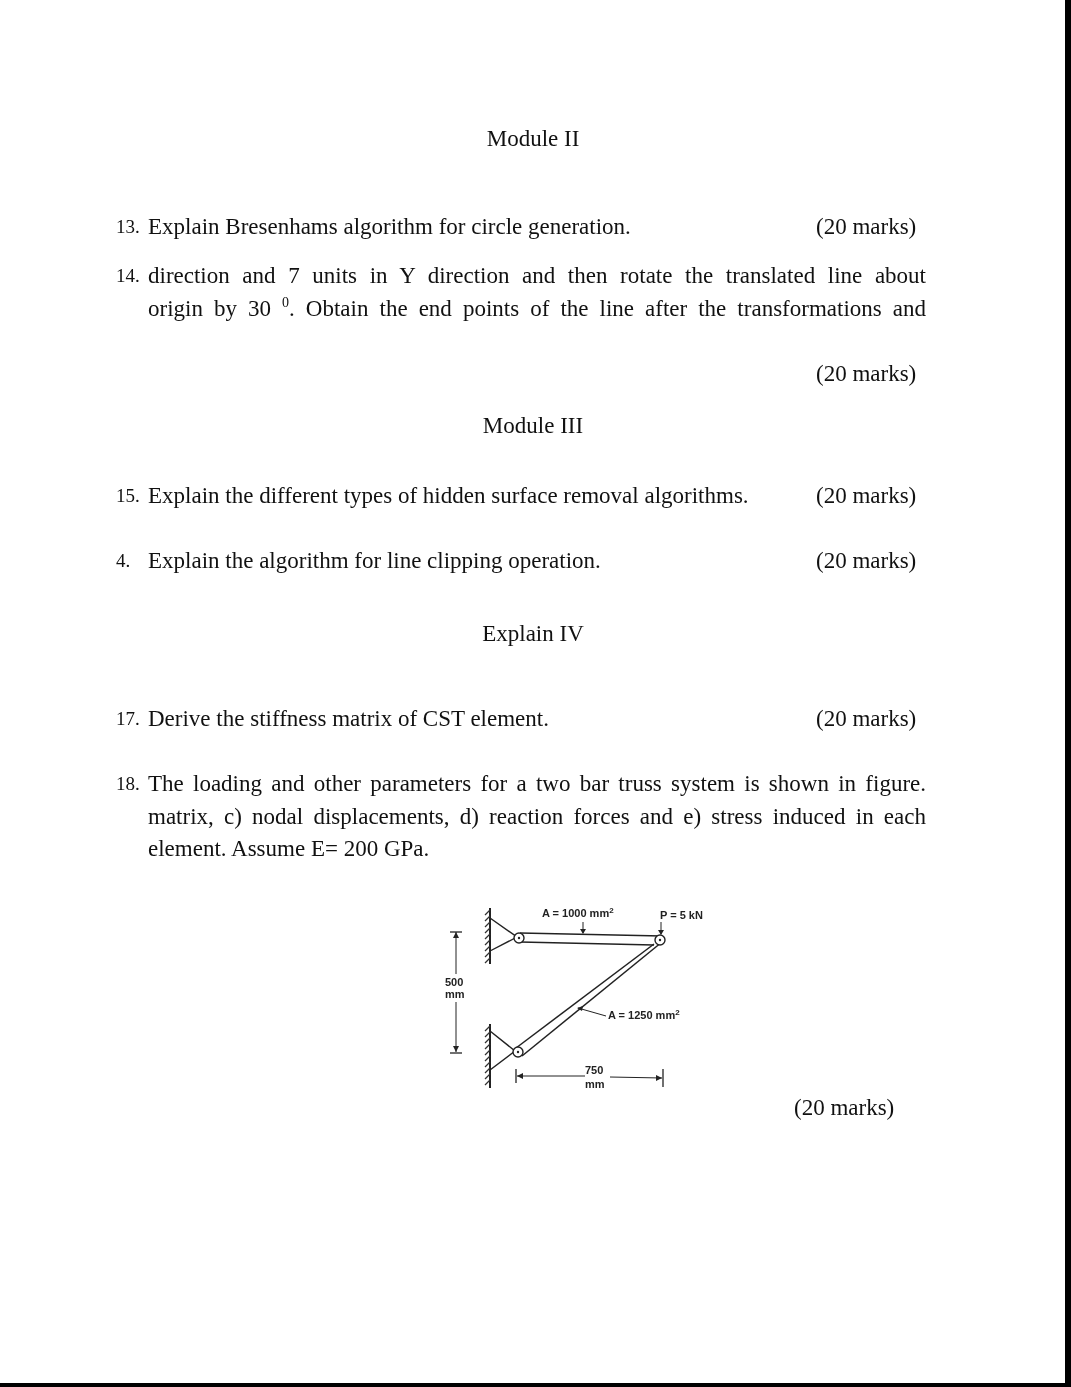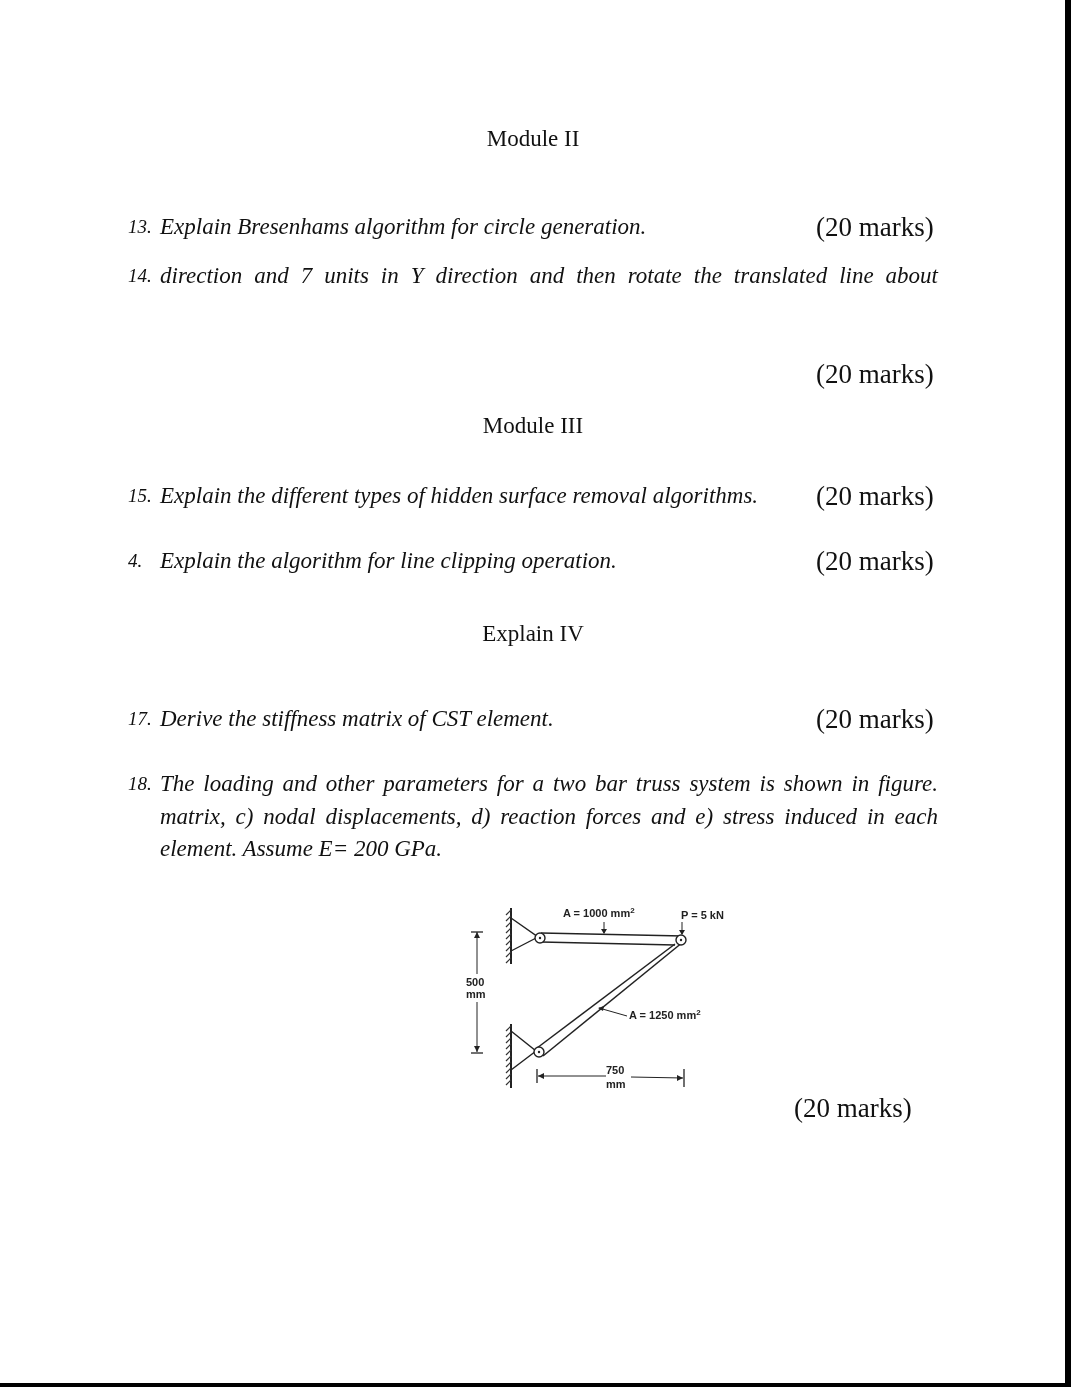--- a/index.html
+++ b/index.html
@@ -8,36 +8,36 @@
     font-family: "Liberation Serif", "DejaVu Serif", serif; color: #111111;
   }
   .border-right { position: absolute; left: 1065px; top: 0; width: 6px; height: 1387px; background: #000; }
   .border-bottom { position: absolute; left: 0; top: 1383px; width: 1071px; height: 4px; background: #000; }
 
   .module-heading {
     position: absolute; left: 0; width: 1066px; text-align: center;
     font-size: 23px; line-height: 28px;
   }
   .q {
-    position: absolute; left: 128px; width: 810px;
-    font-size: 23px; line-height: 32.5px; font-style: italic;
+    position: absolute; left: 116px; width: 810px;
+    font-size: 23px; line-height: 32.5px;
   }
   .q .num {
     position: absolute; left: 0; top: 0; font-size: 19px;
   }
   .q .body { margin-left: 32px; text-align: justify; text-align-last: left; }
   .q .body.single { white-space: nowrap; }
   .marks {
-    position: absolute; font-size: 27px; line-height: 32px; white-space: nowrap;
+    position: absolute; font-size: 23px; line-height: 32px; white-space: nowrap;
   }
   .line { display: block; text-align: justify; text-align-last: justify; }
   .line.last { text-align-last: left; }
   sup { font-size: 14px; vertical-align: 9px; line-height: 0; }
 
-  .figure { position: absolute; left: 461px; top: 898px; width: 290px; height: 200px; }
+  .figure { position: absolute; left: 440px; top: 898px; width: 290px; height: 200px; }
   .figure svg { width: 290px; height: 200px; display: block; }
   .fig-label { font-family: "Liberation Sans", "DejaVu Sans", sans-serif; font-weight: bold; font-size: 11px; fill: #222; }
 </style>
 </head>
 <body>
 
 <div class="border-right"></div>
 <div class="border-bottom"></div>
 
 <div class="module-heading" style="top:125px;">Module II</div>
@@ -45,20 +45,21 @@
 <div class="q" style="top:211px;">
   <span class="num">13.</span>
   <div class="body single"><span>Explain Bresenhams algorithm for circle generation.</span></div>
 </div>
 <div class="marks" style="left:816px; top:211px;">(20 marks)</div>
 
 <div class="q" style="top:260px; width:810px;">
   <span class="num">14.</span>
   <div class="body" style="width:778px;">
     <span class="line">direction and 7 units in Y direction and then rotate the translated line about</span>
+    <span class="line"><span>origin by 30</span> <sup>0</sup><span>. Obtain the end points of the line after the transformations and</span></span>
   </div>
 </div>
 <div class="marks" style="left:816px; top:358px;">(20 marks)</div>
 
 <div class="module-heading" style="top:412px;">Module III</div>
 
 <div class="q" style="top:480px;">
   <span class="num">15.</span>
   <div class="body single"><span>Explain the different types of hidden surface removal algorithms.</span></div>
 </div>

